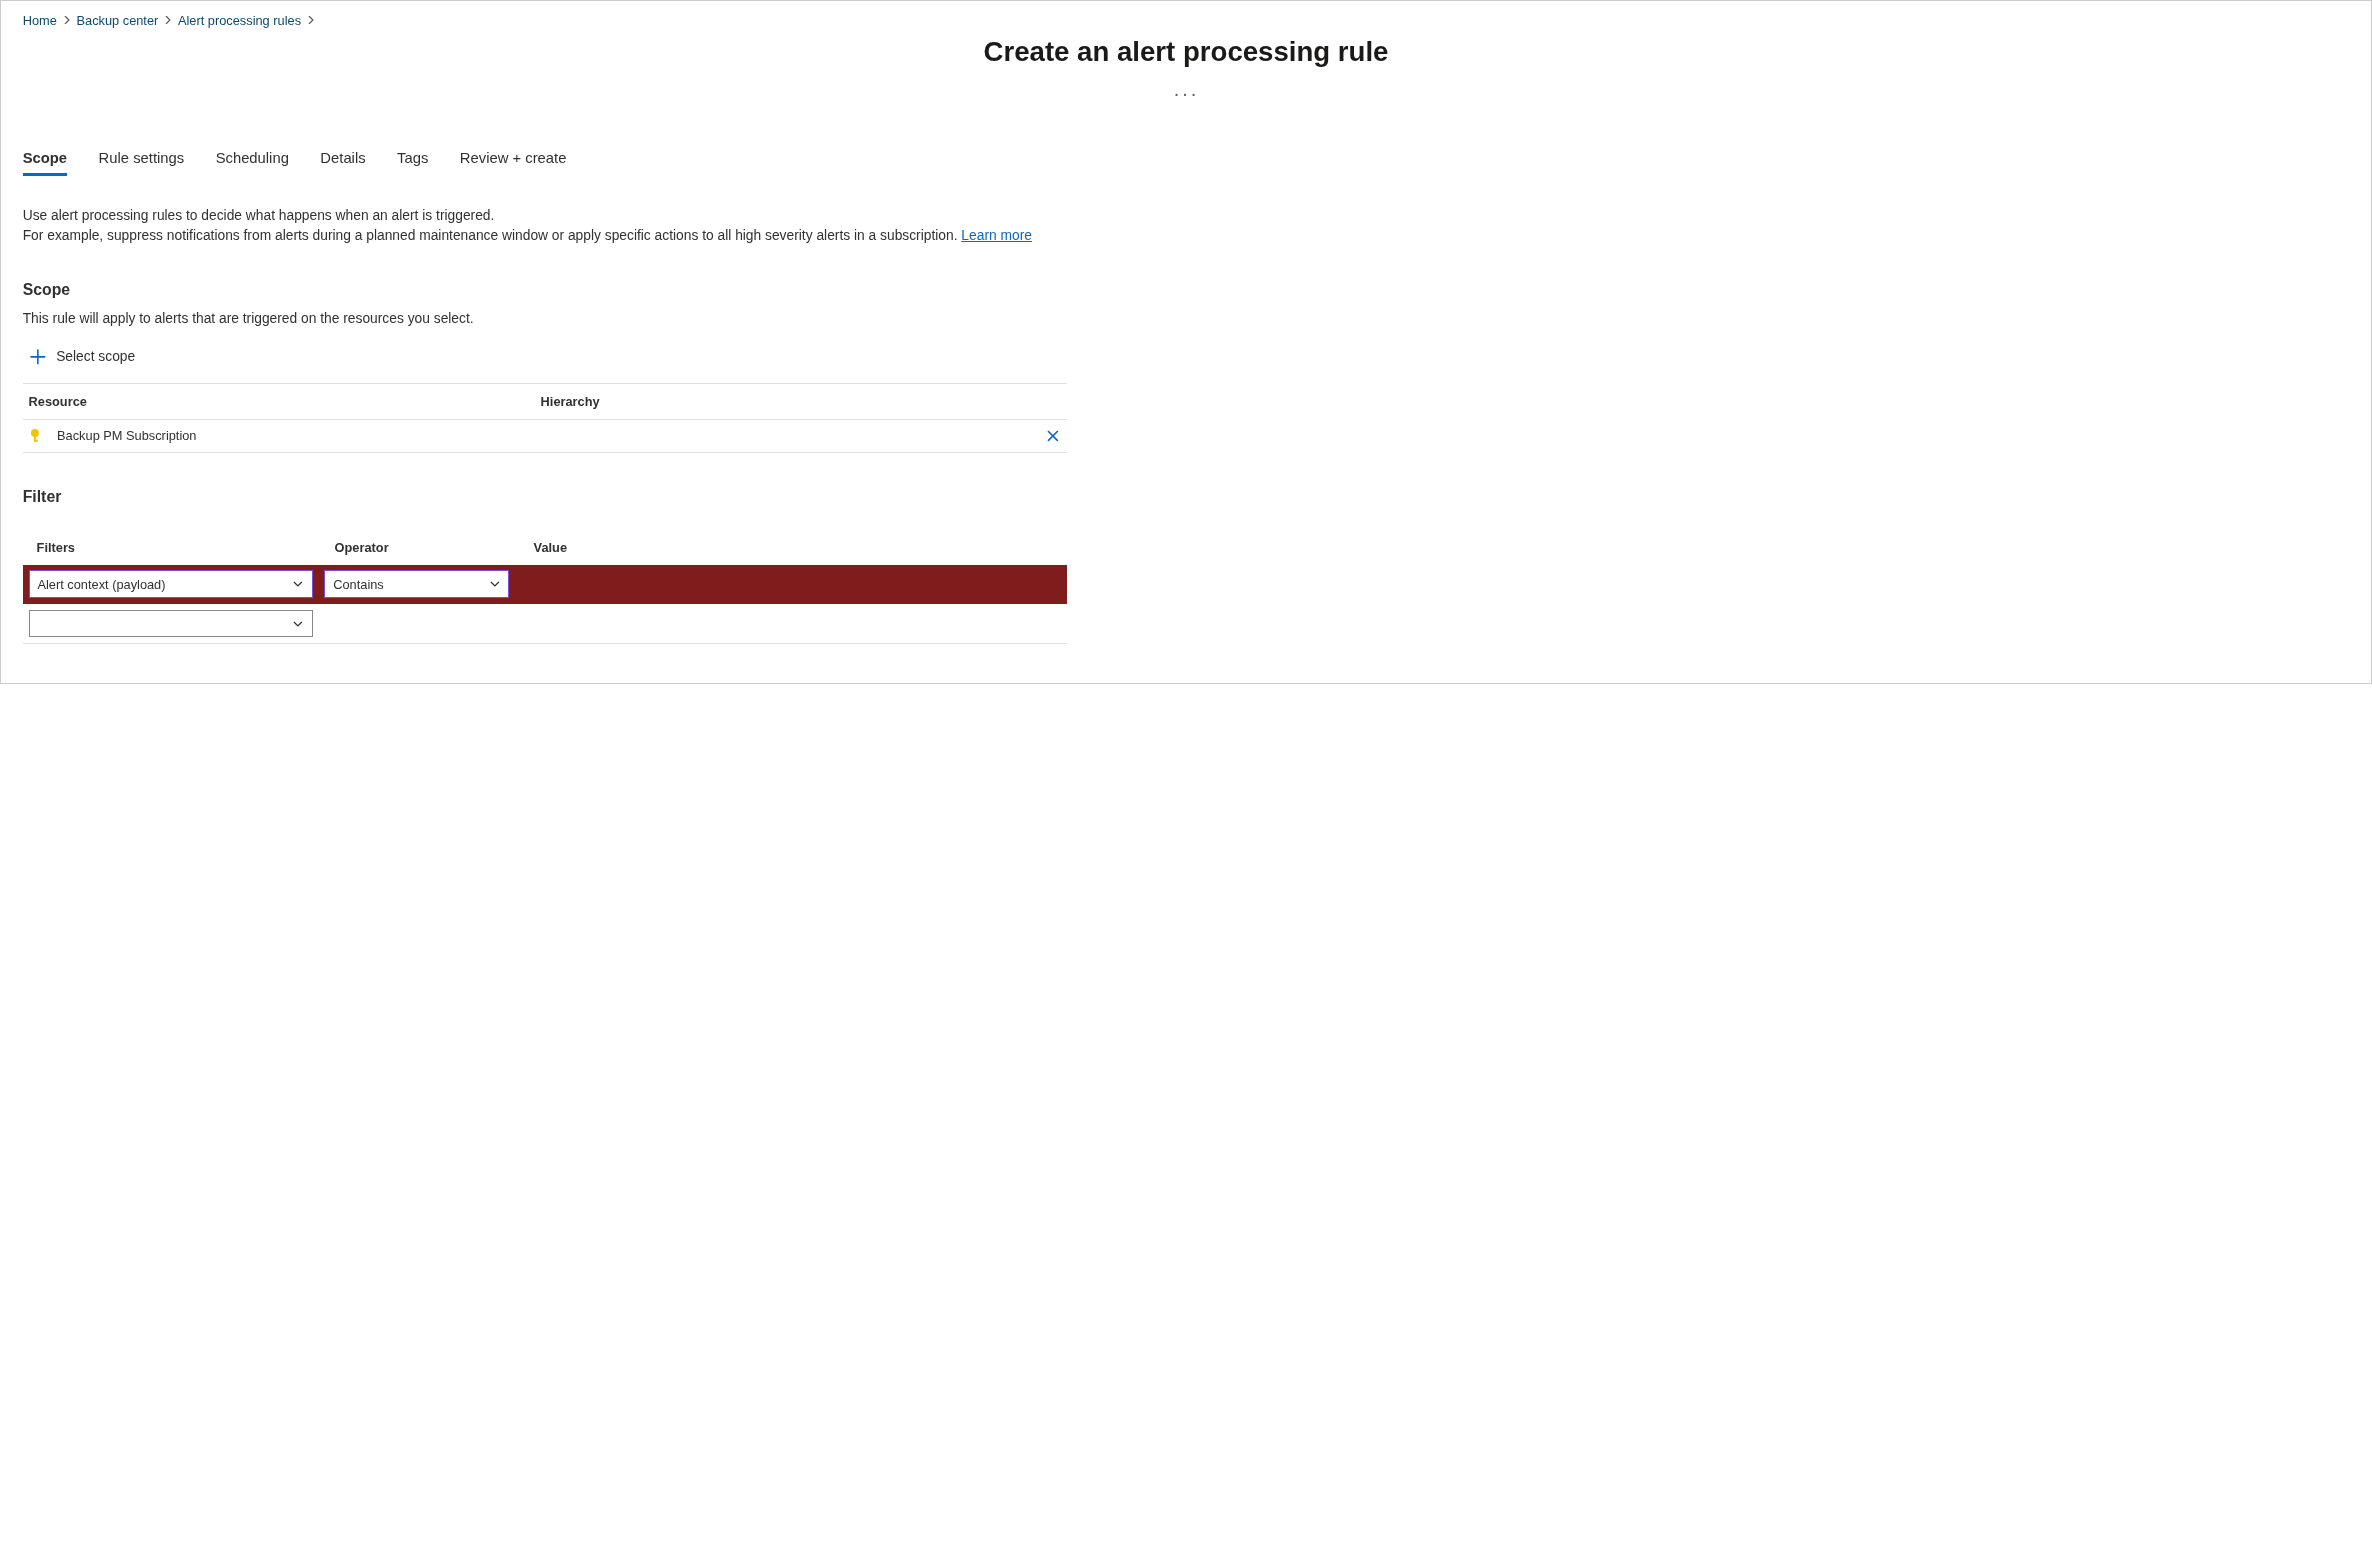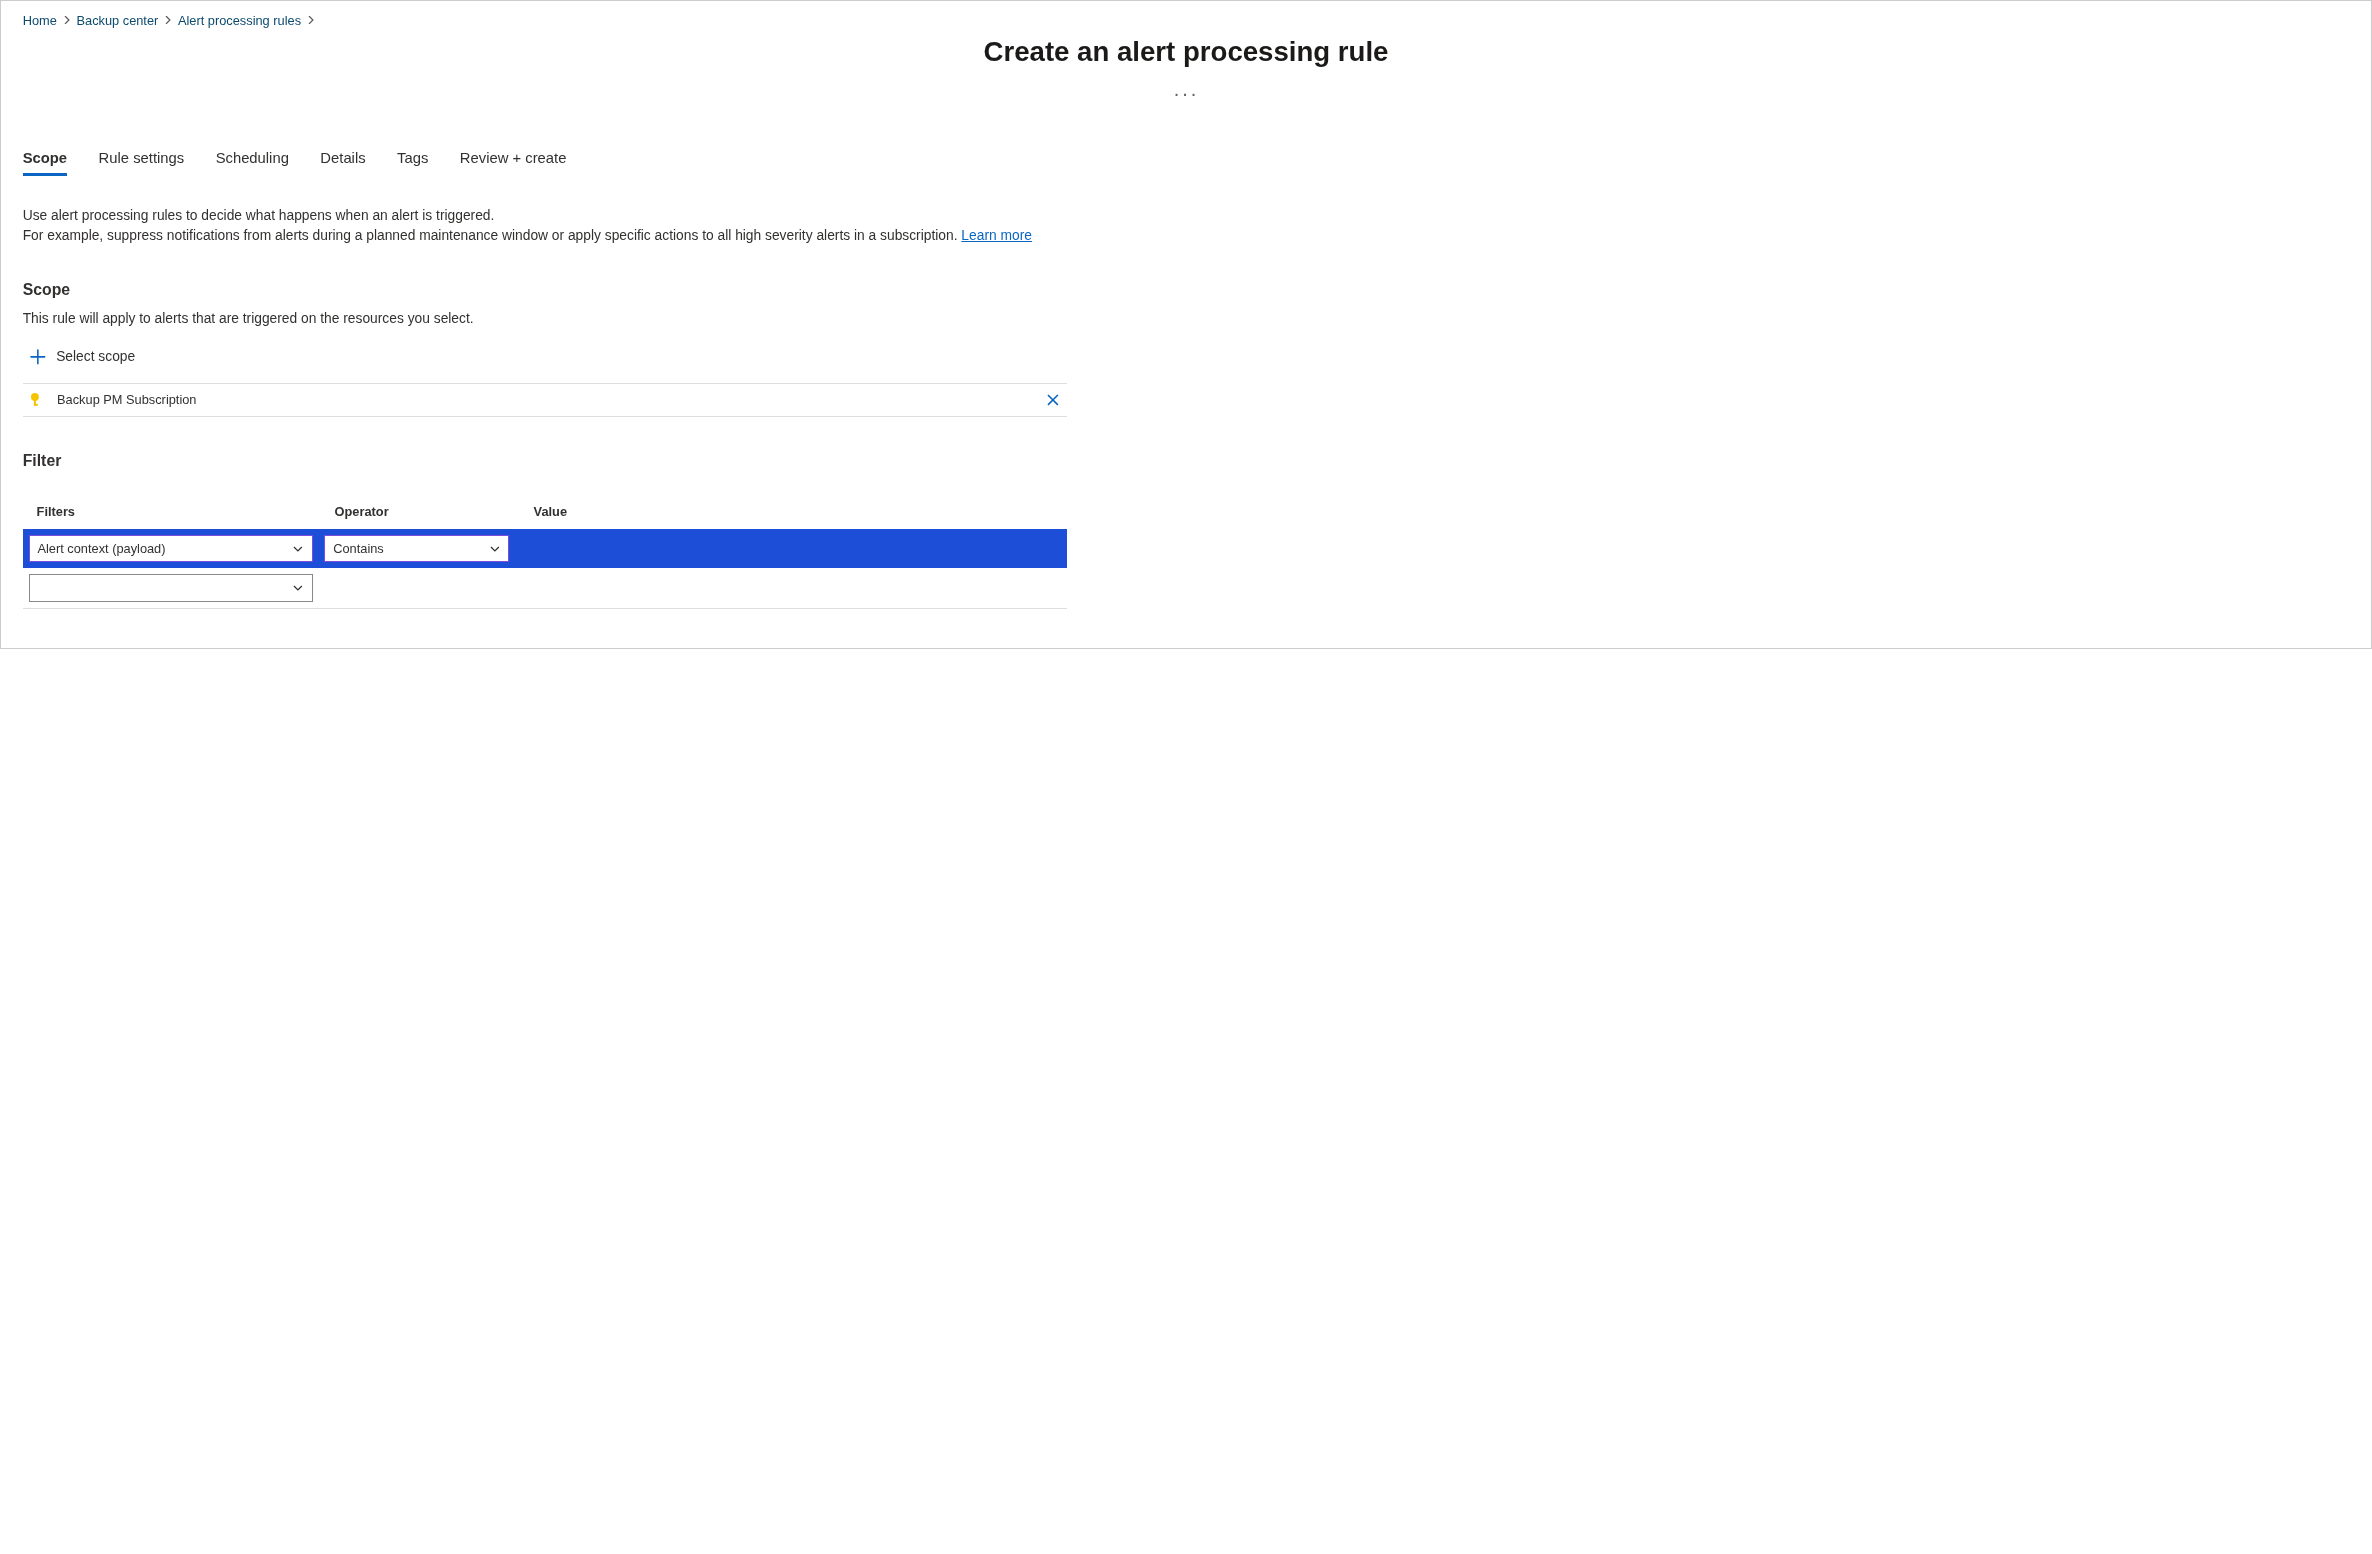--- a/index.html
+++ b/index.html
@@ -43,21 +43,21 @@
     .scope-row { padding:7.9px 5.9px; border-bottom:1px solid #e1dfdd; font-size:12.8px; }
     .key-icon { width:16.7px; height:16.7px; margin-right:11.8px; }
     .row-remove { cursor:pointer; color:#0a66c2; }
 
     
     .filter-grid { width:100%; }
     .fg-head { display:flex; padding:0 0 9.9px 5.9px; font-weight:600; font-size:12.8px; gap:6px;margin-left:8px; }
     .fg-head .c-filter { flex:0 0 292px; }
     .fg-head .c-op    { flex:0 0 193px; }
     .fg-head .c-val   { flex:1; }
-    .fg-row { display:flex; align-items:center; gap:11.8px; padding:5.9px; background:#1d4ed8; }
+    .fg-row { display:flex; align-items:center; gap:11.8px; padding:5.9px; background:#7f1d1d; }
     .fg-row2 { display:flex; align-items:center; gap:11.8px; padding:5.9px; border-bottom:1px solid #e1dfdd;}
 
     .sel { position:relative; display:flex; align-items:center; justify-content:space-between;
            height:27.6px; padding:0 7.9px; background:#fff; border:1px solid #8a8886; cursor:pointer; font-size:12.8px; }
     .sel.purple { border:1px solid #7c4ddb; }
     .sel .chev { width:11.8px; height:11.8px; color:#323130; }
     .c-filter { width:284px; }
     .c-op { width:185px; }
     .c-val { flex:1; display:flex; align-items:center; gap:7.9px; }
     .val-input { position:relative; flex:1; display:flex; align-items:center; height:27.6px;
@@ -122,20 +122,25 @@
     <div class="select-scope">
       <span class="plus">
         <svg viewBox="0 0 18 18">
             <path d="M9 2 V16 M2 9 H16" stroke="#0a66c2" stroke-width="1.6" fill="none" stroke-linecap="round"></path>
           </svg>
       </span>
       <span>Select scope</span>
     </div>
 
     <div class="scope-table">
+      <div class="scope-header">
+        <div class="col-resource">Resource</div>
+        <div class="col-hierarchy">Hierarchy</div>
+        <div class="col-act"></div>
+      </div>
       <div class="scope-row">
         <div class="col-resource" style="display:flex;align-items:flex-start;">
           <span class="key-icon">
             <svg viewBox="0 0 17 17">
                 <circle cx="6" cy="5" r="4" fill="#f5c400"></circle>
                 <rect x="5" y="8" width="2" height="6" fill="#f5c400"></rect>
                 <rect x="5" y="12" width="4" height="2" fill="#f5c400"></rect>
               </svg>
           </span>
           <span>Backup PM Subscription</span>

